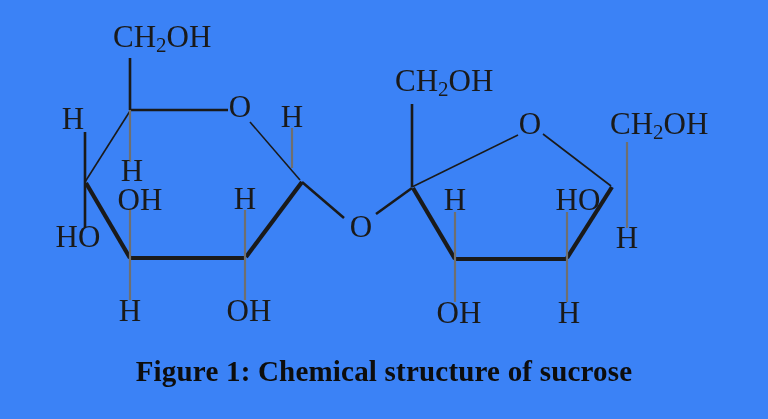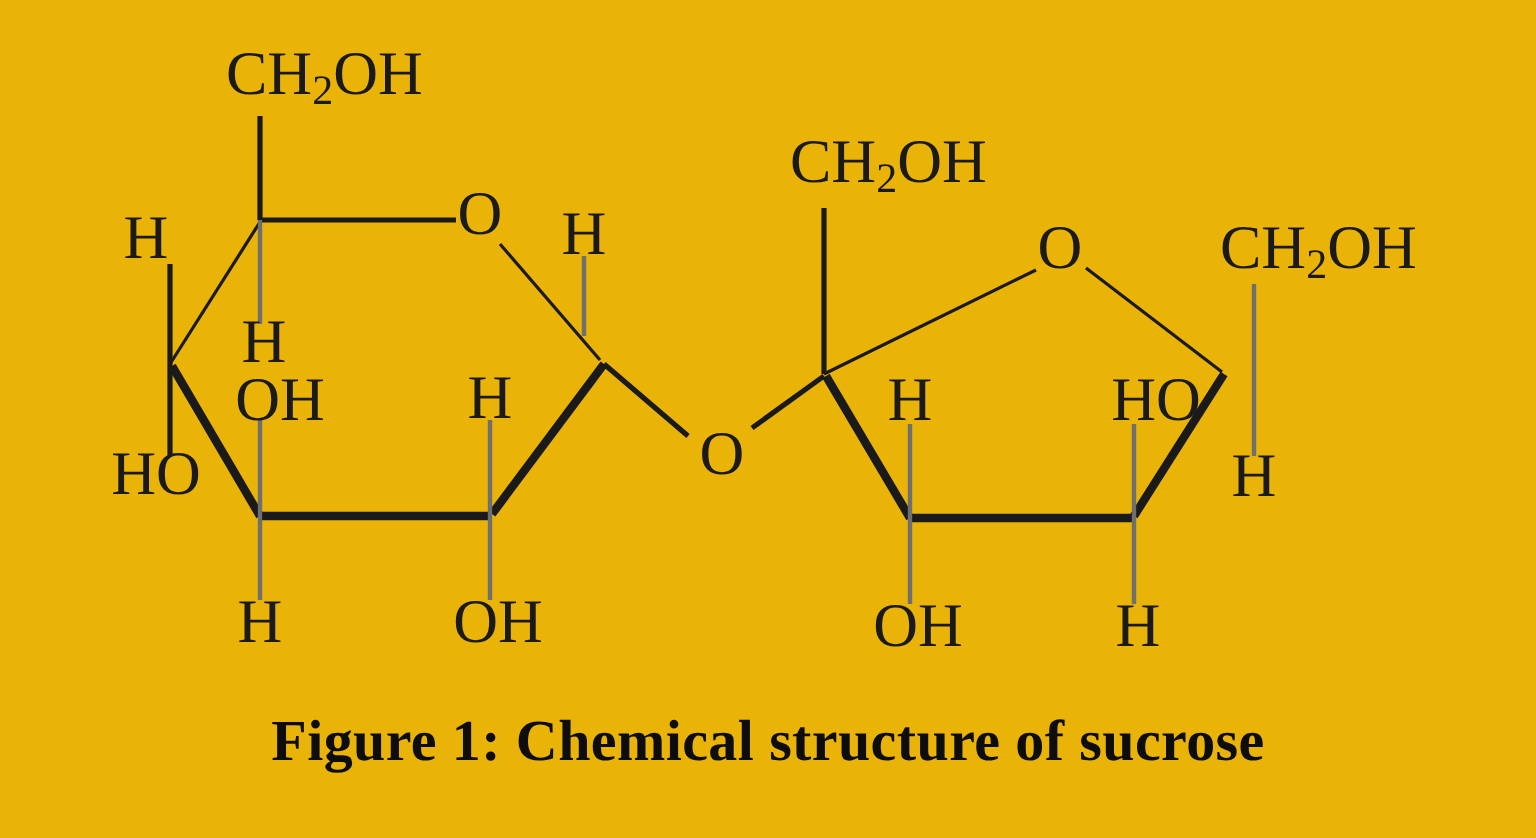--- a/index.html
+++ b/index.html
@@ -8,21 +8,21 @@
     padding: 0;
     background: #ffffff;
   }
   body {
     font-family: "Liberation Serif", serif;
   }
   #page {
     position: relative;
     width: 768px;
     height: 419px;
-    background: #eab308;
+    background: #3b82f6;
     overflow: hidden;
   }
   #structure-svg {
     position: absolute;
     left: 0;
     top: 0;
     width: 768px;
     height: 350px;
     display: block;
   }

